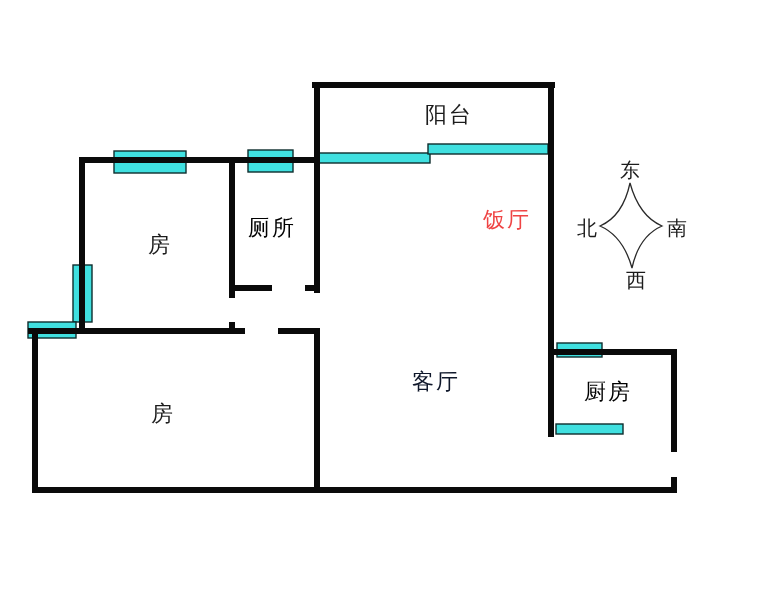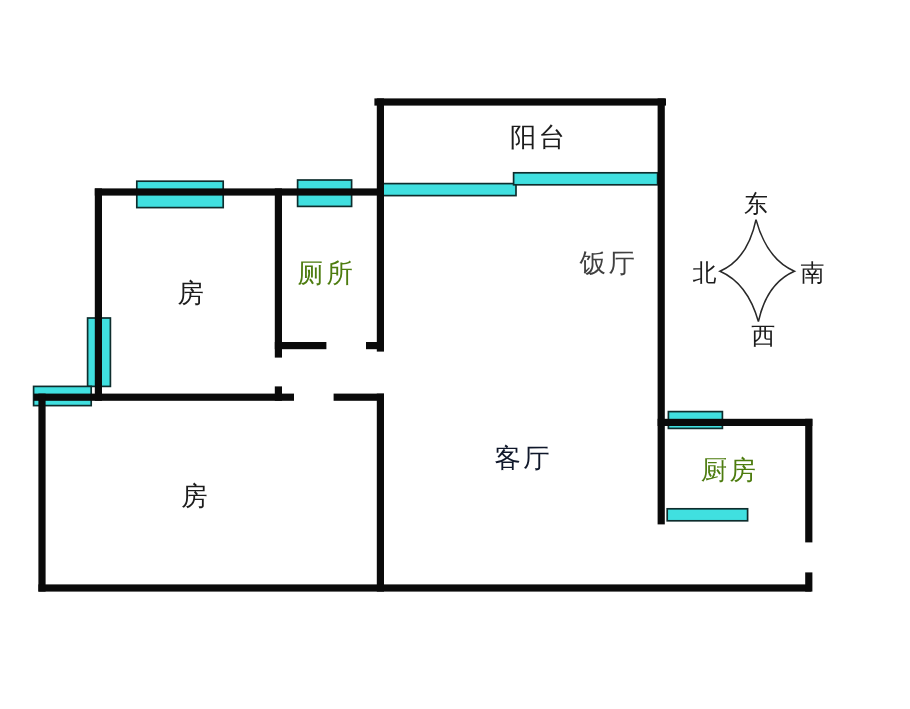--- a/index.html
+++ b/index.html
@@ -71,24 +71,24 @@
       <rect x="32" y="328" width="6" height="165" fill="#0a0a0a"></rect>
       <rect x="314" y="328" width="6" height="165" fill="#0a0a0a"></rect>
       <rect x="32" y="487" width="644" height="6" fill="#0a0a0a"></rect>
       <rect x="548" y="349" width="129" height="6" fill="#0a0a0a"></rect>
       <rect x="671" y="349" width="6" height="103" fill="#0a0a0a"></rect>
       <rect x="671" y="477" width="6" height="16" fill="#0a0a0a"></rect>
     </svg>
 
   <div class="room-label" style="left: 449px; top: 115px; color: rgb(28, 28, 28);">阳台</div>
   <div class="room-label" style="left: 160px; top: 245px; color: rgb(28, 28, 28);">房</div>
-  <div class="room-label" style="left: 272px; top: 228px; color: #4d7c0f;">厕所</div>
-  <div class="room-label" style="left: 507px; top: 220px; color: #404040;">饭厅</div>
+  <div class="room-label" style="left: 272px; top: 228px; color: #000000;">厕所</div>
+  <div class="room-label" style="left: 507px; top: 220px; color: #ef4444;">饭厅</div>
   <div class="room-label" style="left: 436px; top: 382px; color: #0f172a;">客厅</div>
-  <div class="room-label" style="left: 608px; top: 392px; color: #4d7c0f;">厨房</div>
+  <div class="room-label" style="left: 608px; top: 392px; color: #000000;">厨房</div>
   <div class="room-label" style="left: 163px; top: 414px; color: rgb(28, 28, 28);">房</div>
 
   <svg id="compass-star" width="76" height="94" viewBox="0 0 76 94">
     <path d="M37 4 Q30 37 7 47 Q30 57 39 89 Q46 57 69 47 Q46 37 37 4 Z" fill="#ffffff" stroke="#2a2a2a" stroke-width="1.3"></path>
   </svg>
   <div class="compass-label" style="left: 630px; top: 170px; color: rgb(28, 28, 28);">东</div>
   <div class="compass-label" style="left: 587px; top: 228px; color: rgb(28, 28, 28);">北</div>
   <div class="compass-label" style="left: 677px; top: 228px; color: rgb(28, 28, 28);">南</div>
   <div class="compass-label" style="left: 636px; top: 280px; color: rgb(28, 28, 28);">西</div>
 

